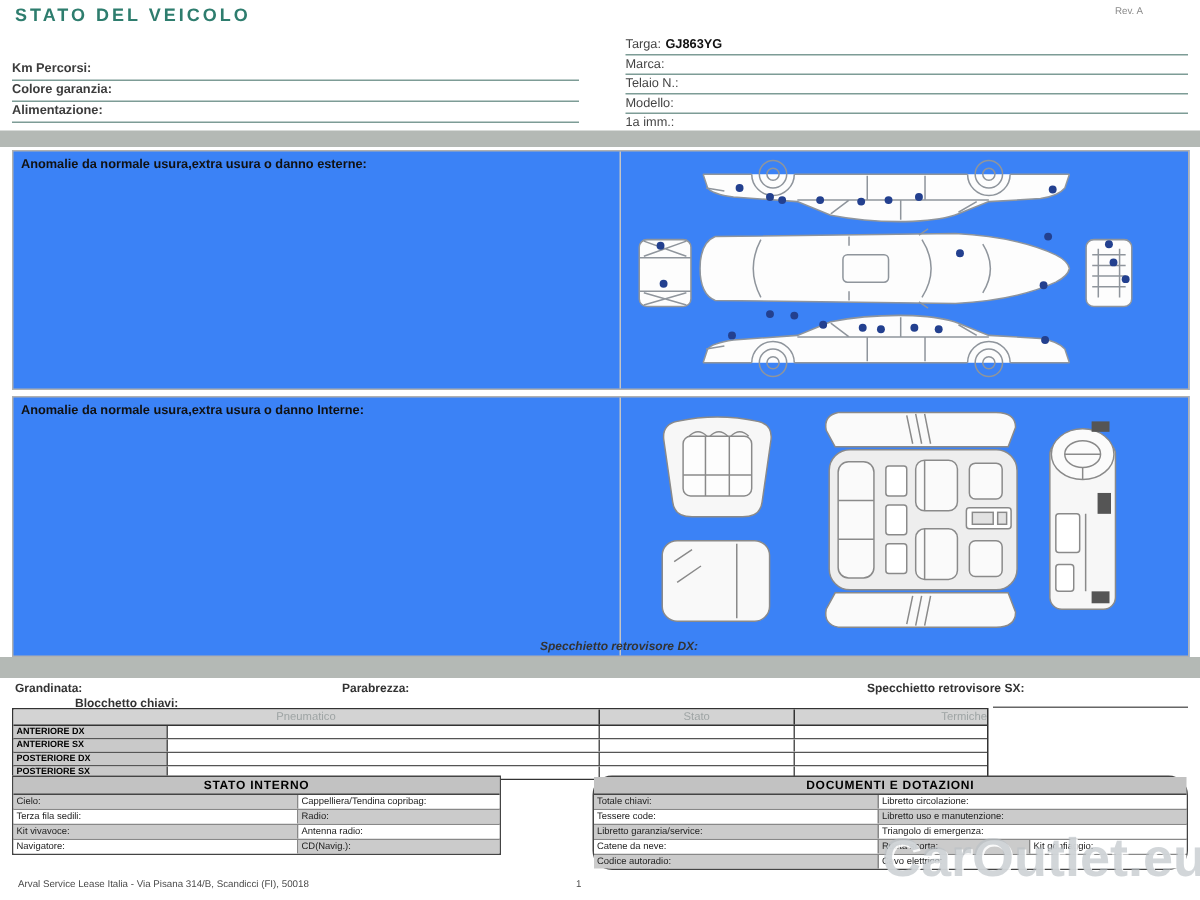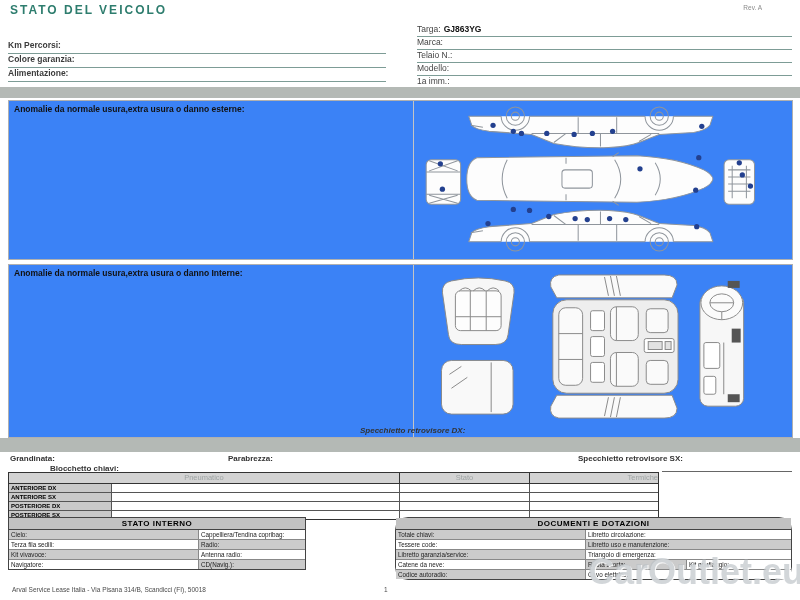--- a/index.html
+++ b/index.html
@@ -39,21 +39,21 @@
   .tt-h3{flex:1;text-align:right;}
   .tt-row{display:flex;height:8px;border-bottom:1px solid #555;}
   .tt-row:last-child{border-bottom:none;}
   .tt-label{width:103px;background:#c9c9c9;font-size:6px;font-weight:bold;color:#000;line-height:8px;padding-left:2px;border-right:1px solid #555;box-sizing:border-box;overflow:hidden;}
   .tt-c{box-sizing:border-box;background:#fff;}
   .tt-c1{width:288px;border-right:1px solid #555;}
   .tt-c2{width:130px;border-right:1px solid #555;}
   .tt-c3{flex:1;}
   
   .btable{border:1px solid #444;box-sizing:border-box;background:#fff;}
-  .si-table{left:8px;top:517px;width:298px;}
+  .si-table{left:8px;top:517px;width:326px;}
   .doc-table{left:395px;top:517px;width:397px;border-radius:13px;}
   .t-head{height:11px;background:#c2c2c2;border-bottom:1px solid #444;text-align:center;font-size:8px;font-weight:bold;color:#000;line-height:11px;letter-spacing:0.5px;}
   .t-row{display:flex;height:9px;border-bottom:1px solid #888;}
   .t-row:last-child{border-bottom:none;}
   .t-cell{box-sizing:border-box;font-size:6.3px;line-height:9px;color:#222;padding-left:2px;border-right:1px solid #888;overflow:hidden;white-space:nowrap;}
   .t-cell:last-child{border-right:none;}
   .cw190{width:190px;} .cw101{width:101px;} .cflex{flex:1;}
   .g{background:#cbcbcb;} .w{background:#fff;}
   
   .footer-left{left:12px;top:586px;font-size:6.5px;color:#4a4a4a;}

